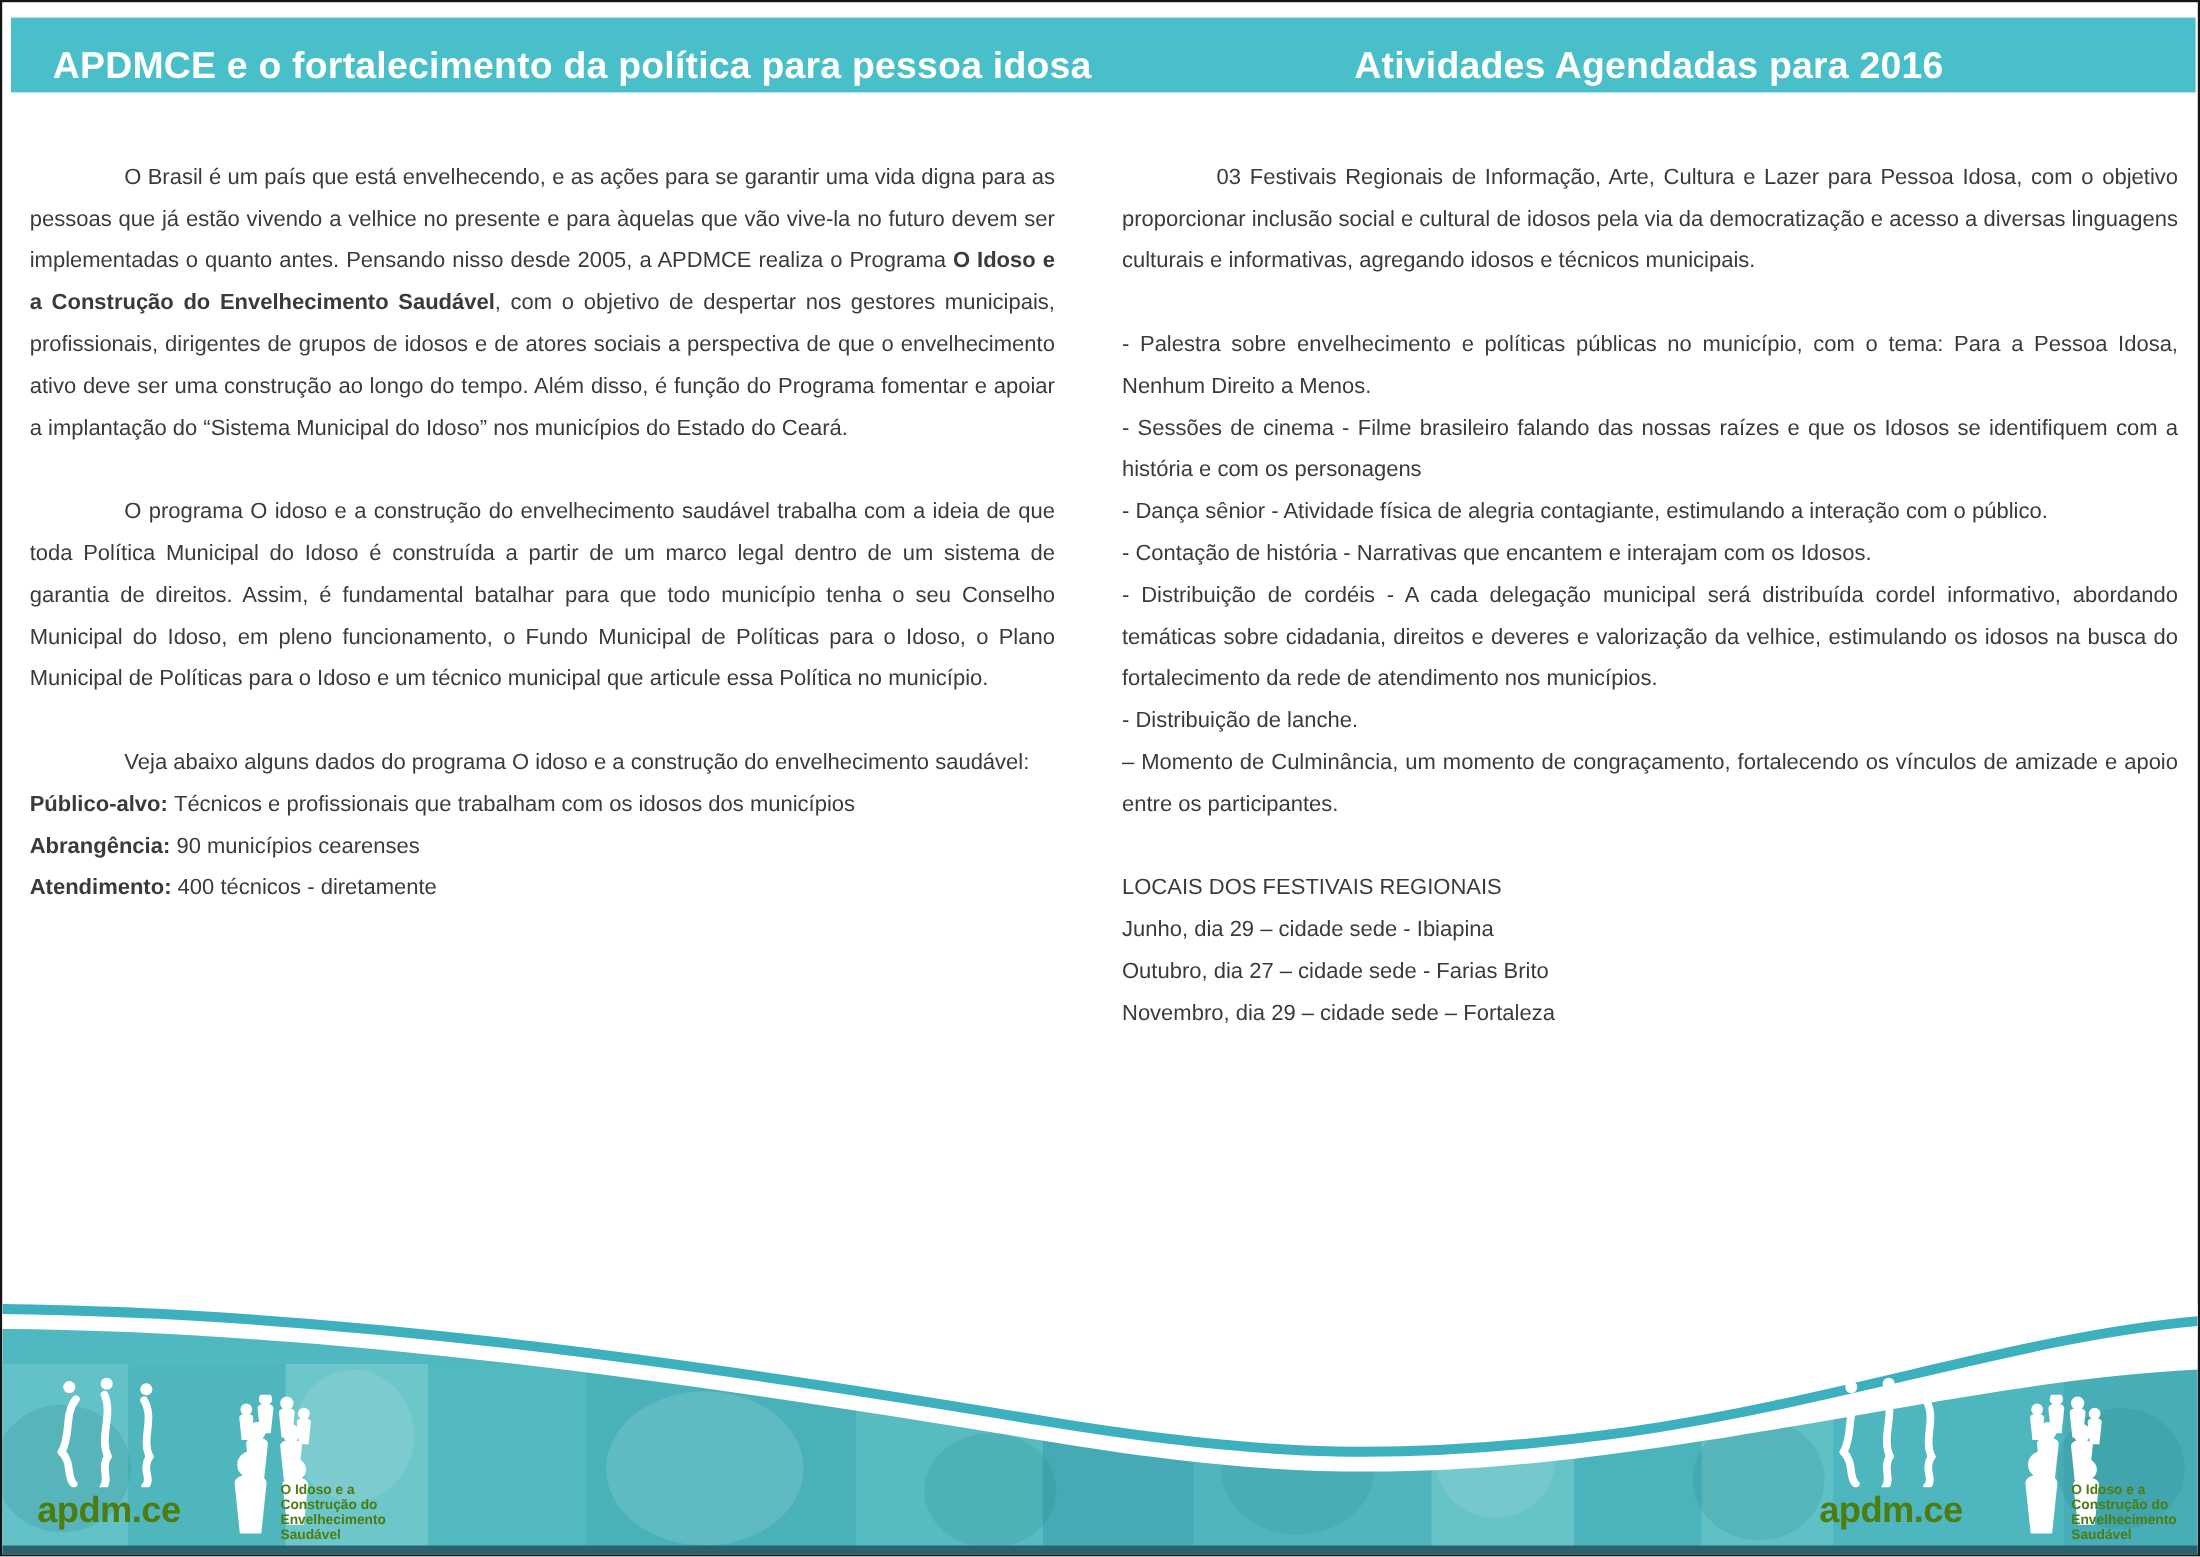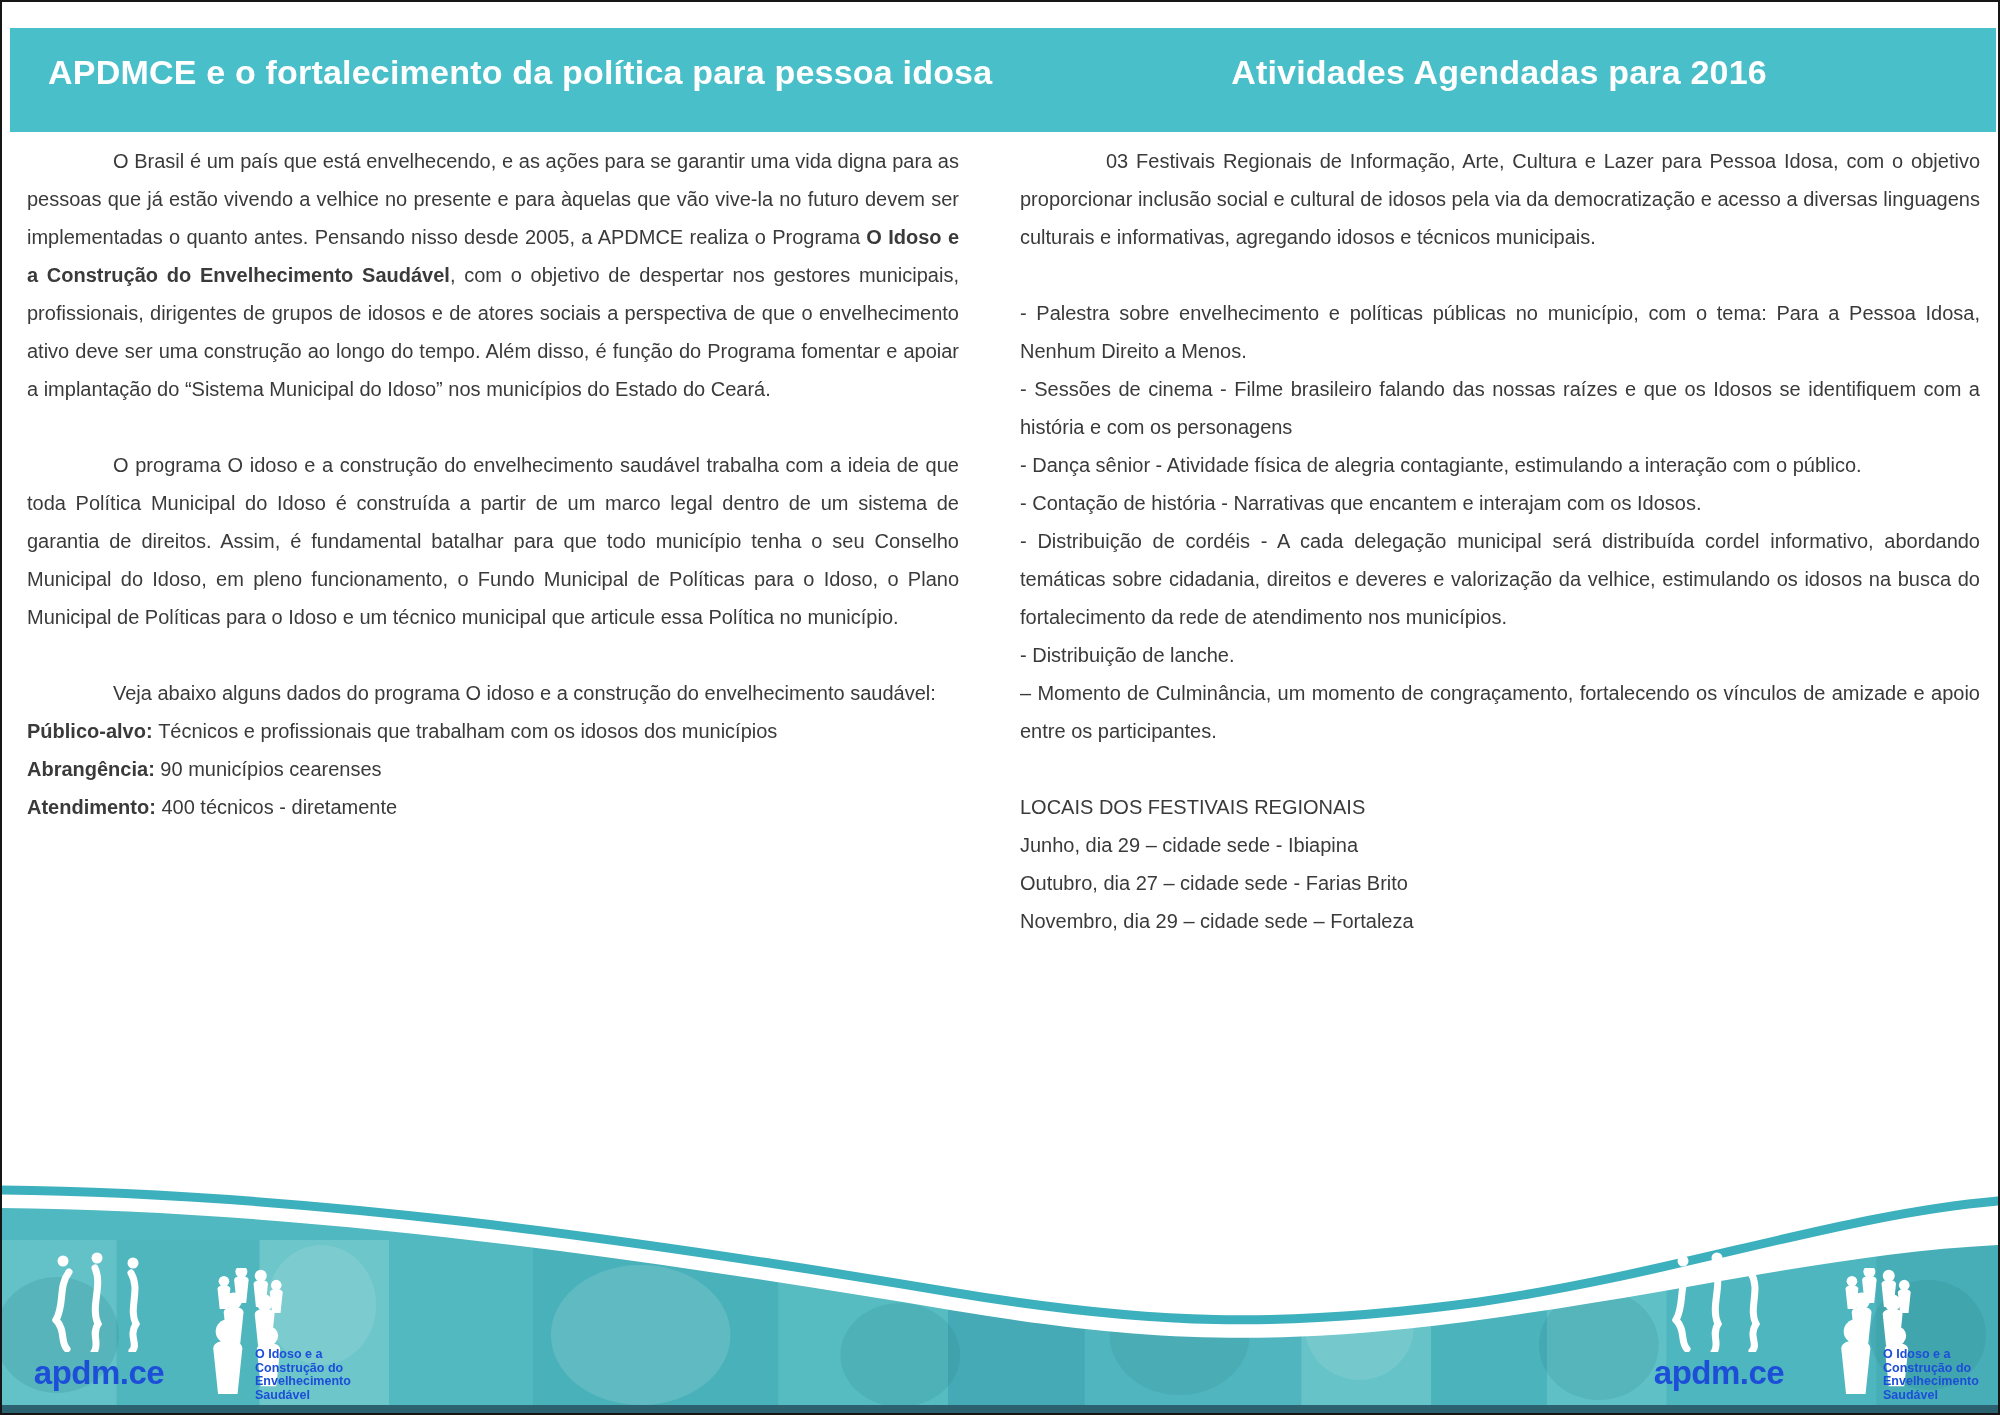--- a/index.html
+++ b/index.html
@@ -3,21 +3,21 @@
 <meta charset="utf-8">
 <style>
   html,body{margin:0;padding:0;background:#e8e8e8;}
   .page{
     position:relative;width:2000px;height:1415px;margin:0 auto;
     background:#fff;border:2px solid #161616;box-sizing:border-box;
     overflow:hidden;font-family:"Liberation Sans",sans-serif;
   }
   
   .header-bar{
-    position:absolute;left:8px;right:2px;top:26px;height:104px;
+    position:absolute;left:8px;right:2px;top:14px;height:68px;
     background:var(--teal_header);
   }
   .title{
     position:absolute;top:0;height:88px;display:flex;align-items:center;
     color:var(--title_text);font-weight:bold;font-size:34px;letter-spacing:.2px;
     white-space:nowrap;
   }
   .title-left{left:38px;}
   .title-right{left:992px;right:0;justify-content:center;}
   
@@ -26,21 +26,21 @@
     font-size:20px;line-height:38px;color:var(--text);
   }
   .col-left{left:25px;width:932px;}
   .col-right{left:1018px;width:960px;}
   .para{margin:0;}
   .para.gap{margin-top:38px;}
   .para.indent{text-indent:86px;}
   .b{font-weight:bold;}
   
   .footer-art{position:absolute;left:0;top:1183px;width:1996px;height:228px;}
-  .logo{position:absolute;color:#1d4ed8;}
+  .logo{position:absolute;color:#4d7c0f;}
   .apdm-word{
     font-weight:bold;font-size:33px;letter-spacing:-.5px;text-align:center;
     width:150px;
   }
   .idoso-text{font-size:12.5px;line-height:13.5px;font-weight:bold;}
   .apdm-icon svg,.crowd-icon svg{display:block;width:100%;height:100%;}
 </style>
 </head>
 <body>
 

